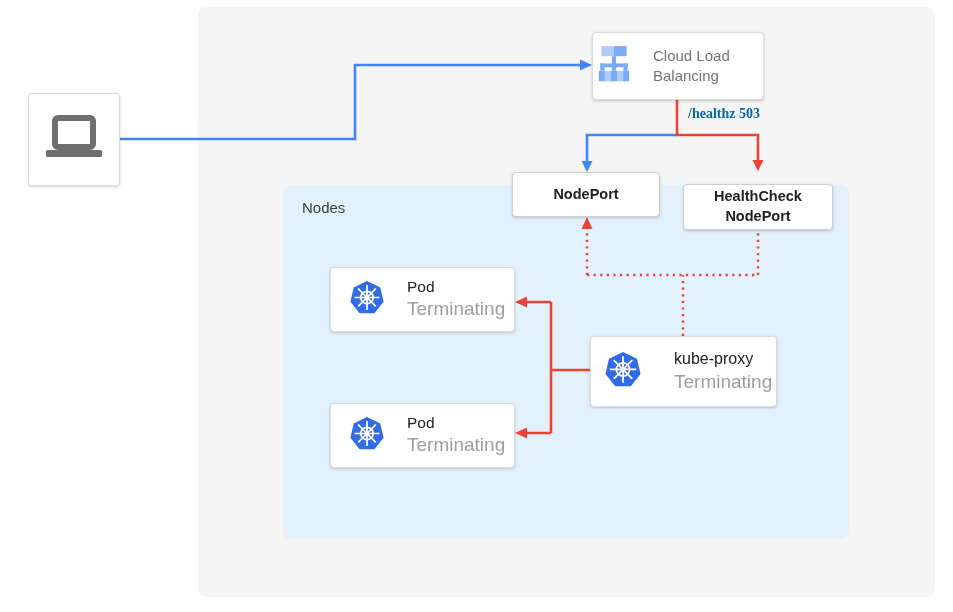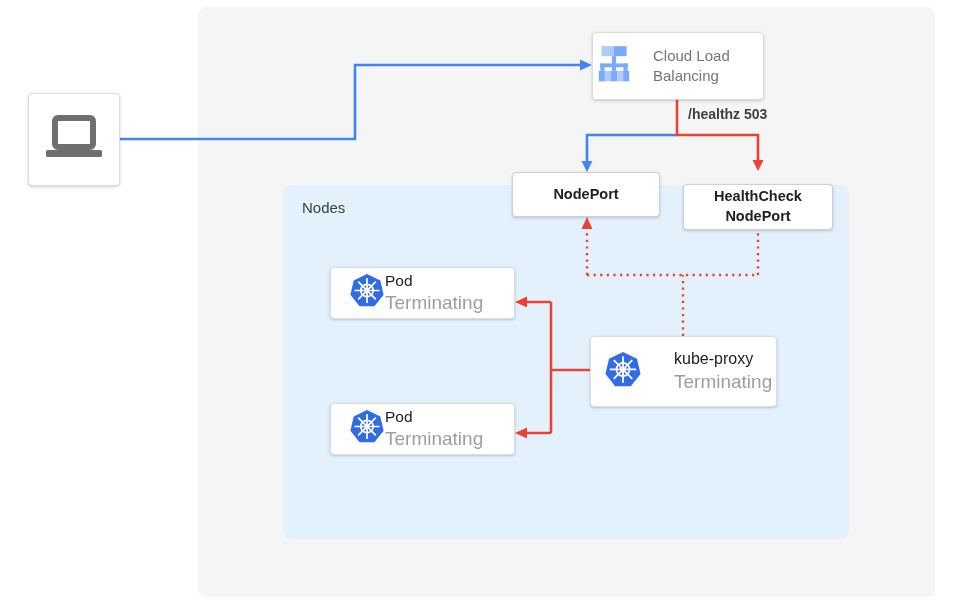--- a/index.html
+++ b/index.html
@@ -19,24 +19,24 @@
   .head-blue{fill:var(--blue);stroke:none;}
   .head-red{fill:var(--red);stroke:none;}
   .box{position:absolute;z-index:10;background:#fff;border:1px solid var(--border-gray);border-radius:4px;
        box-shadow:0 1px 2px rgba(0,0,0,.12),0 1px 4px rgba(0,0,0,.08);box-sizing:border-box;}
   .box-laptop{left:28px;top:93px;width:92px;height:93px;display:flex;align-items:center;justify-content:center;}
   .box-clb{left:592px;top:32px;width:172px;height:68px;display:flex;align-items:center;gap:18px;padding-left:0;}
   .clb-label{font-size:15px;line-height:1.35;color:#757575;width:92px;}
   .box-nodeport{left:512px;top:172px;width:148px;height:45px;display:flex;align-items:center;justify-content:center;border-color:#cfcfcf;}
   .box-hcnp{left:683px;top:184px;width:150px;height:46px;display:flex;flex-direction:column;align-items:center;justify-content:center;border-color:#cfcfcf;}
   .port-label{font-size:14.5px;font-weight:bold;color:var(--text-dark);line-height:1.35;}
-  .healthz{position:absolute;left:688px;top:106px;z-index:6;font-size:14px;font-weight:bold;color:#404040;}
+  .healthz{position:absolute;left:688px;top:106px;z-index:6;font-size:14px;font-weight:bold;color:#0369a1;font-family:Liberation Serif, serif;}
   .box-pod1{left:330px;top:267px;}
   .box-pod2{left:330px;top:403px;}
-  .box-pod1,.box-pod2{width:185px;height:52px;display:flex;align-items:center;padding-left:18px;}
+  .box-pod1,.box-pod2{width:185px;height:65px;display:flex;align-items:center;gap:22px;padding-left:18px;}
   .box-kproxy{left:590px;top:336px;width:187px;height:71px;display:flex;align-items:center;gap:32px;padding-left:13px;}
   .item-text{display:flex;flex-direction:column;line-height:1.3;}
   .item-title{font-size:15.5px;color:var(--text-dark);}
   .item-sub{font-size:19px;color:var(--text-gray);}
 </style>
 </head>
 <body>
 
 <div id="canvas">
 

